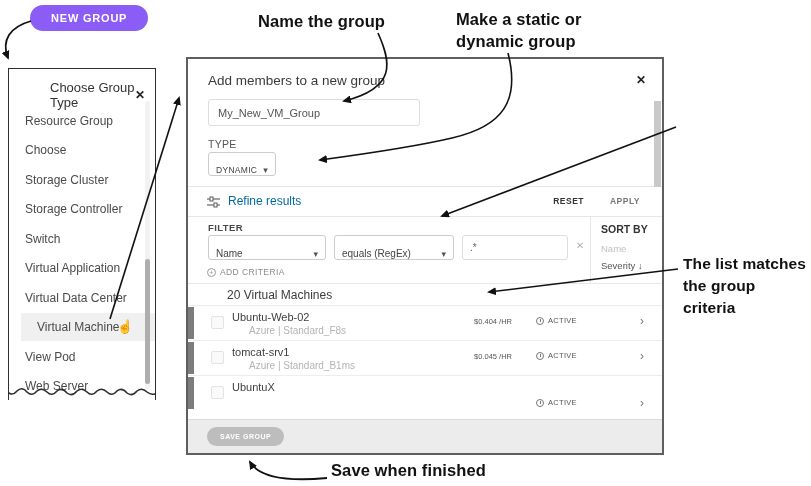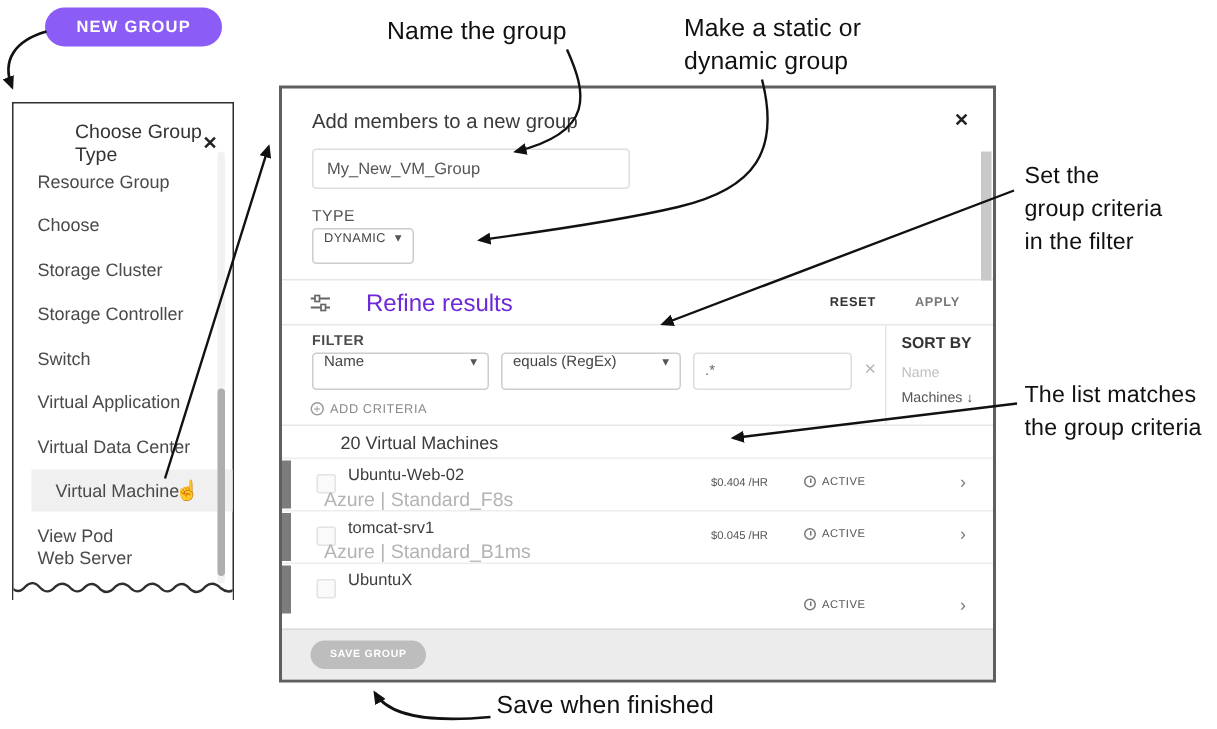--- a/index.html
+++ b/index.html
@@ -2,21 +2,21 @@
 <html><head>
 <meta charset="utf-8">
 <style>
   * { margin:0; padding:0; box-sizing:border-box; }
   html,body { background:#fff; }
   body { font-family:"Liberation Sans", sans-serif; }
   #stage { position:relative; width:811px; height:486px; background:#fff; overflow:hidden; }
 
   
   #arrow-layer { position:absolute; left:0; top:0; width:811px; height:486px; pointer-events:none; z-index:50; }
-  .ann { position:absolute; color:#111; font-weight:400; font-size:16.5px; line-height:22px; letter-spacing:.1px; z-index:45; }
+  .ann { position:absolute; color:#111; font-weight:700; font-size:16.5px; line-height:22px; letter-spacing:.1px; z-index:45; }
 
   
   #new-group-btn { position:absolute; left:30px; top:5px; background:#8b5cf6; color:#fff;
     border-radius:15px; padding:7px 21px; font-size:11px; font-weight:700; letter-spacing:.8px; z-index:40; cursor:pointer; }
 
   
   #group-type-panel { position:absolute; left:8px; top:68px; width:148px; height:332px;
     background:#fff; border:1.5px solid #2f2f2f; border-bottom:none; z-index:30; overflow:hidden;padding-left:29px; }
   #group-type-panel .panel-head { display:flex; justify-content:space-between; align-items:center; padding:11px 10px 0 12px; }
   #group-type-panel .panel-title { font-size:13px; color:#333; }
@@ -29,29 +29,29 @@
   #torn-edge { position:absolute; left:-2px; bottom:-2px; width:152px; height:18px; z-index:5; }
 
   
   #dialog { position:absolute; left:186px; top:57px; width:478px; height:398px; background:#fff;
     border:2px solid #5f5f5f; z-index:20; overflow:hidden; }
   #dialog-title { position:absolute; left:20px; top:14px; font-size:13.5px; color:#3a3a3a; }
   #dialog-close { position:absolute; right:16px; top:15px; font-size:12px; }
   #name-input { position:absolute; left:20px; top:40px; width:212px; height:27px; border:1px solid #ddd;
     border-radius:3px; padding:0 9px; font-size:11px; color:#555; font-family:"Liberation Sans",sans-serif; outline:none; }
   #type-label { position:absolute; left:20px; top:79px; font-size:10.5px; color:#555; letter-spacing:.3px; }
-  .fake-select { display:flex; align-items:flex-start; justify-content:space-between; border:1px solid #ccc;
+  .fake-select { display:flex; align-items:flex-end; justify-content:space-between; border:1px solid #ccc;
     border-radius:3px; background:#fff; padding:0 7px; cursor:pointer; color:#444; }
   #type-select { position:absolute; left:20px; top:93px; width:68px; height:24px; font-size:8.5px; letter-spacing:.3px; }
   .caret { font-size:9px; color:#555; margin-left:5px; }
   .hdiv { position:absolute; left:0; width:100%; border-top:1px solid #e7e7e7; }
 
   
   #refine-row { position:absolute; left:0; top:127px; width:100%; height:31px; }
-  #refine-label { position:absolute; left:56px; top:8px; font-size:16px; color:#6d28d9; }
+  #refine-label { position:absolute; left:40px; top:8px; font-size:12px; color:#0369a1; }
   #tune-icon { position:absolute; left:19px; top:10px; }
   #reset-btn { position:absolute; right:78px; top:10px; font-size:8.5px; font-weight:700; letter-spacing:.5px; color:#333; cursor:pointer; }
   #apply-btn { position:absolute; right:22px; top:10px; font-size:8.5px; font-weight:700; letter-spacing:.5px; color:#777; cursor:pointer; }
 
   
   #filter-section { position:absolute; left:0; top:158px; width:100%; height:66px; }
   #filter-label { position:absolute; left:20px; top:5px; font-size:9.5px; font-weight:700; color:#4a4a4a; letter-spacing:.4px; }
   #filter-field { position:absolute; left:20px; top:18px; width:118px; height:25px; font-size:10px; }
   #filter-op { position:absolute; left:146px; top:18px; width:120px; height:25px; font-size:10px; }
   #filter-value { position:absolute; left:274px; top:18px; width:106px; height:25px; border:1px solid #ddd;
@@ -66,21 +66,21 @@
   #sort-name { top:26px; color:#c0c0c0; }
   #sort-severity { top:43px; color:#555; }
   .sort-arrow { font-size:9px; color:#444; }
 
   
   #list-count { position:absolute; left:39px; top:229px; font-size:12px; color:#3c3c3c; }
   .vm-row { position:absolute; left:0; width:100%; height:35px; border-top:1px solid #ededed; background:#fff; }
   .row-strip { position:absolute; left:0; top:1px; width:6px; height:32px; background:#7c7c7c; }
   .row-check { position:absolute; left:23px; top:10px; width:13px; height:13px; border:1px solid #e3e3e3; border-radius:2px; background:#fafafa; cursor:pointer; }
   .row-name { position:absolute; left:44px; top:5px; font-size:11px; color:#3e3e3e; }
-  .row-sub { position:absolute; left:28px; top:19px; font-size:13px; color:#b3b3b3; }
+  .row-sub { position:absolute; left:61px; top:19px; font-size:10px; color:#b3b3b3; }
   .row-price { position:absolute; left:268px; top:11px; width:56px; text-align:right; font-size:7.5px; color:#555; }
   .row-status { position:absolute; left:348px; top:10px; font-size:7.5px; color:#555; letter-spacing:.3px; display:flex; align-items:center; gap:4px; }
   .status-circle { display:inline-block; width:8px; height:8px; border:1px solid #777; border-radius:50%; position:relative; }
   .status-circle:after { content:""; position:absolute; left:3px; top:1px; width:1px; height:3px; background:#777; }
   .row-chevron { position:absolute; right:18px; top:8px; font-size:12px; color:#777; cursor:pointer; }
   #dlg-scroll-thumb { position:absolute; right:1px; top:42px; width:7px; height:86px; background:#c9c9c9; cursor:grab; }
 
   
   #dialog-footer { position:absolute; left:0; bottom:0; width:100%; height:34px; background:#ececec; border-top:1px solid #dcdcdc; }
   #save-group-btn { position:absolute; left:19px; top:7px; background:#bdbdbd; color:#fff; border:none;
@@ -88,25 +88,20 @@
 </style>
 </head>
 <body>
 
 <div id="stage">
 
   <div class="ann" style="left:258px; top:10px;">Name the group</div>
   <div class="ann" style="left:456px; top:8px;">
     <div>Make a static or</div>
     <div>dynamic group</div>
-  </div>
-  <div class="ann" style="left:683px; top:107px; font-size:15.5px;">
-    <div>Set the</div>
-    <div>group criteria</div>
-    <div>in the filter</div>
   </div>
   <div class="ann" style="left:683px; top:253px; font-size:15.5px;">
     <div>The list matches</div>
     <div>the group criteria</div>
   </div>
   <div class="ann" style="left:331px; top:459px;">Save when finished</div>
 
   <div id="new-group-btn">NEW GROUP</div>
 
   <div id="group-type-panel">
@@ -119,21 +114,21 @@
     <div class="gt-item" style="top:97px;">Storage Cluster</div>
     <div class="gt-item" style="top:126px;">Storage Controller</div>
     <div class="gt-item" style="top:156px;">Switch</div>
     <div class="gt-item" style="top:185px;">Virtual Application</div>
     <div class="gt-item" style="top:215px;">Virtual Data Center</div>
     <div class="gt-item selected" style="top:244px;margin-left:12px;">
       <span>Virtual Machine</span>
       <span class="gt-cursor">☝</span>
     </div>
     <div class="gt-item" style="top:274px;">View Pod</div>
-    <div class="gt-item" style="top:289px;">Web Server</div>
+    <div class="gt-item" style="top:303px;">Web Server</div>
     <div id="gt-scroll-track"></div>
     <div id="gt-scroll-thumb"></div>
     <svg id="torn-edge" viewBox="0 0 152 18">
       <path d="M0,7 Q5,13 10,7 Q15,2 20,8 Q25,13 30,7 Q35,3 40,8 Q45,13 50,7 Q55,3 60,9 Q65,13 70,7 Q75,3 80,8 Q85,13 90,7 Q95,3 100,8 Q105,13 110,7 Q115,3 120,9 Q125,13 130,7 Q135,3 140,8 Q146,13 152,7 L152,18 L0,18 Z" fill="#ffffff" stroke="none"></path>
       <path d="M0,7 Q5,13 10,7 Q15,2 20,8 Q25,13 30,7 Q35,3 40,8 Q45,13 50,7 Q55,3 60,9 Q65,13 70,7 Q75,3 80,8 Q85,13 90,7 Q95,3 100,8 Q105,13 110,7 Q115,3 120,9 Q125,13 130,7 Q135,3 140,8 Q146,13 152,7" fill="none" stroke="#2f2f2f" stroke-width="1.6"></path>
     </svg>
   </div>
 
   <div id="dialog">
     <div id="dialog-title">Add members to a new group</div>
@@ -176,21 +171,21 @@
       <input id="filter-value" type="text" value=".*" style="">
       <span id="filter-remove">✕</span>
       <div id="add-criteria">
         <span class="plus-circle">+</span>
         <span>ADD CRITERIA</span>
       </div>
       <div id="sortby-box">
         <div id="sortby-label">SORT BY</div>
         <div id="sort-name" class="sort-opt">Name</div>
         <div id="sort-severity" class="sort-opt">
-          <span>Machines</span>
+          <span>Severity</span>
           <span class="sort-arrow">↓</span>
         </div>
       </div>
     </div>
 
     <div class="hdiv" style="top:224px;"></div>
 
     <div id="list-count">20 Virtual Machines</div>
 
     <div class="vm-row" style="top:246px;padding-left:40px;">

